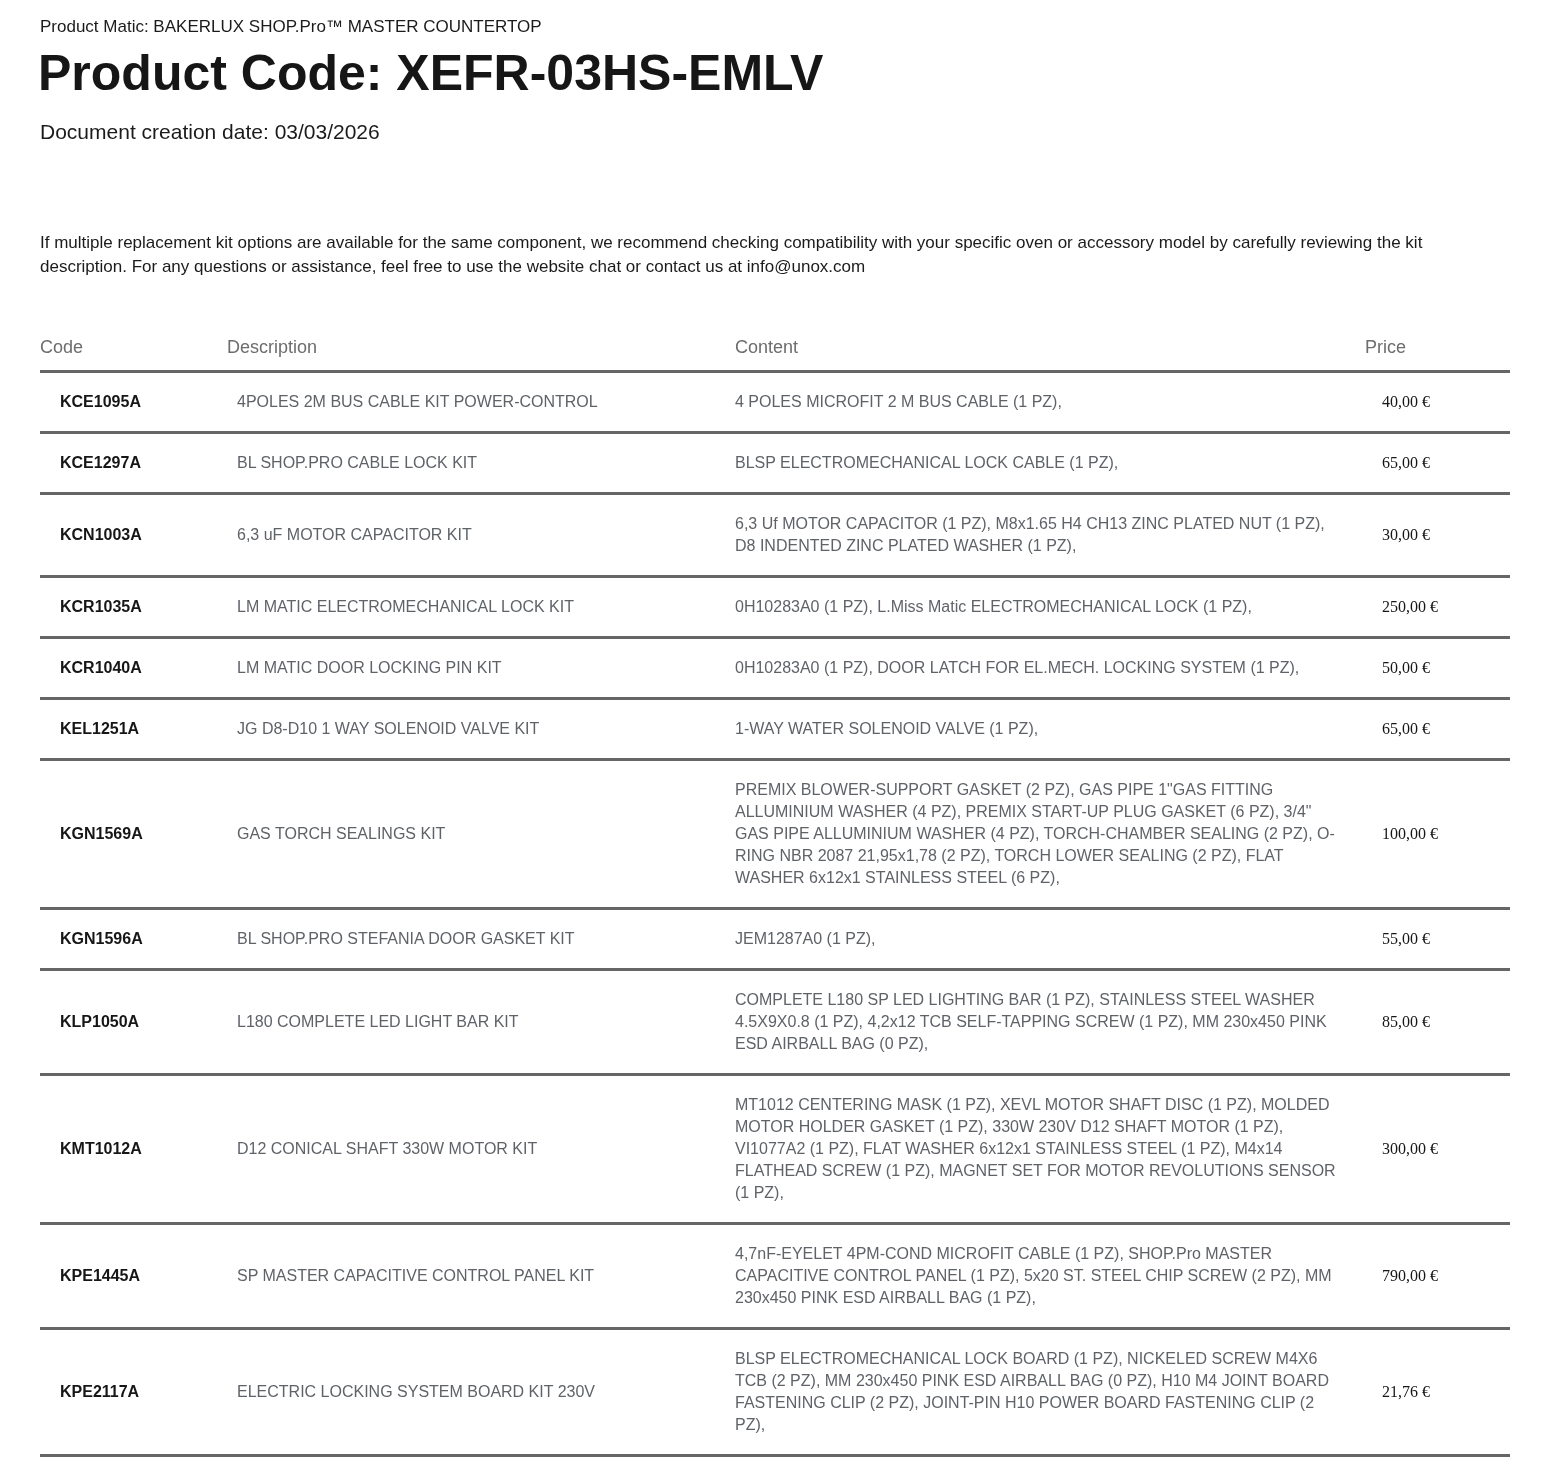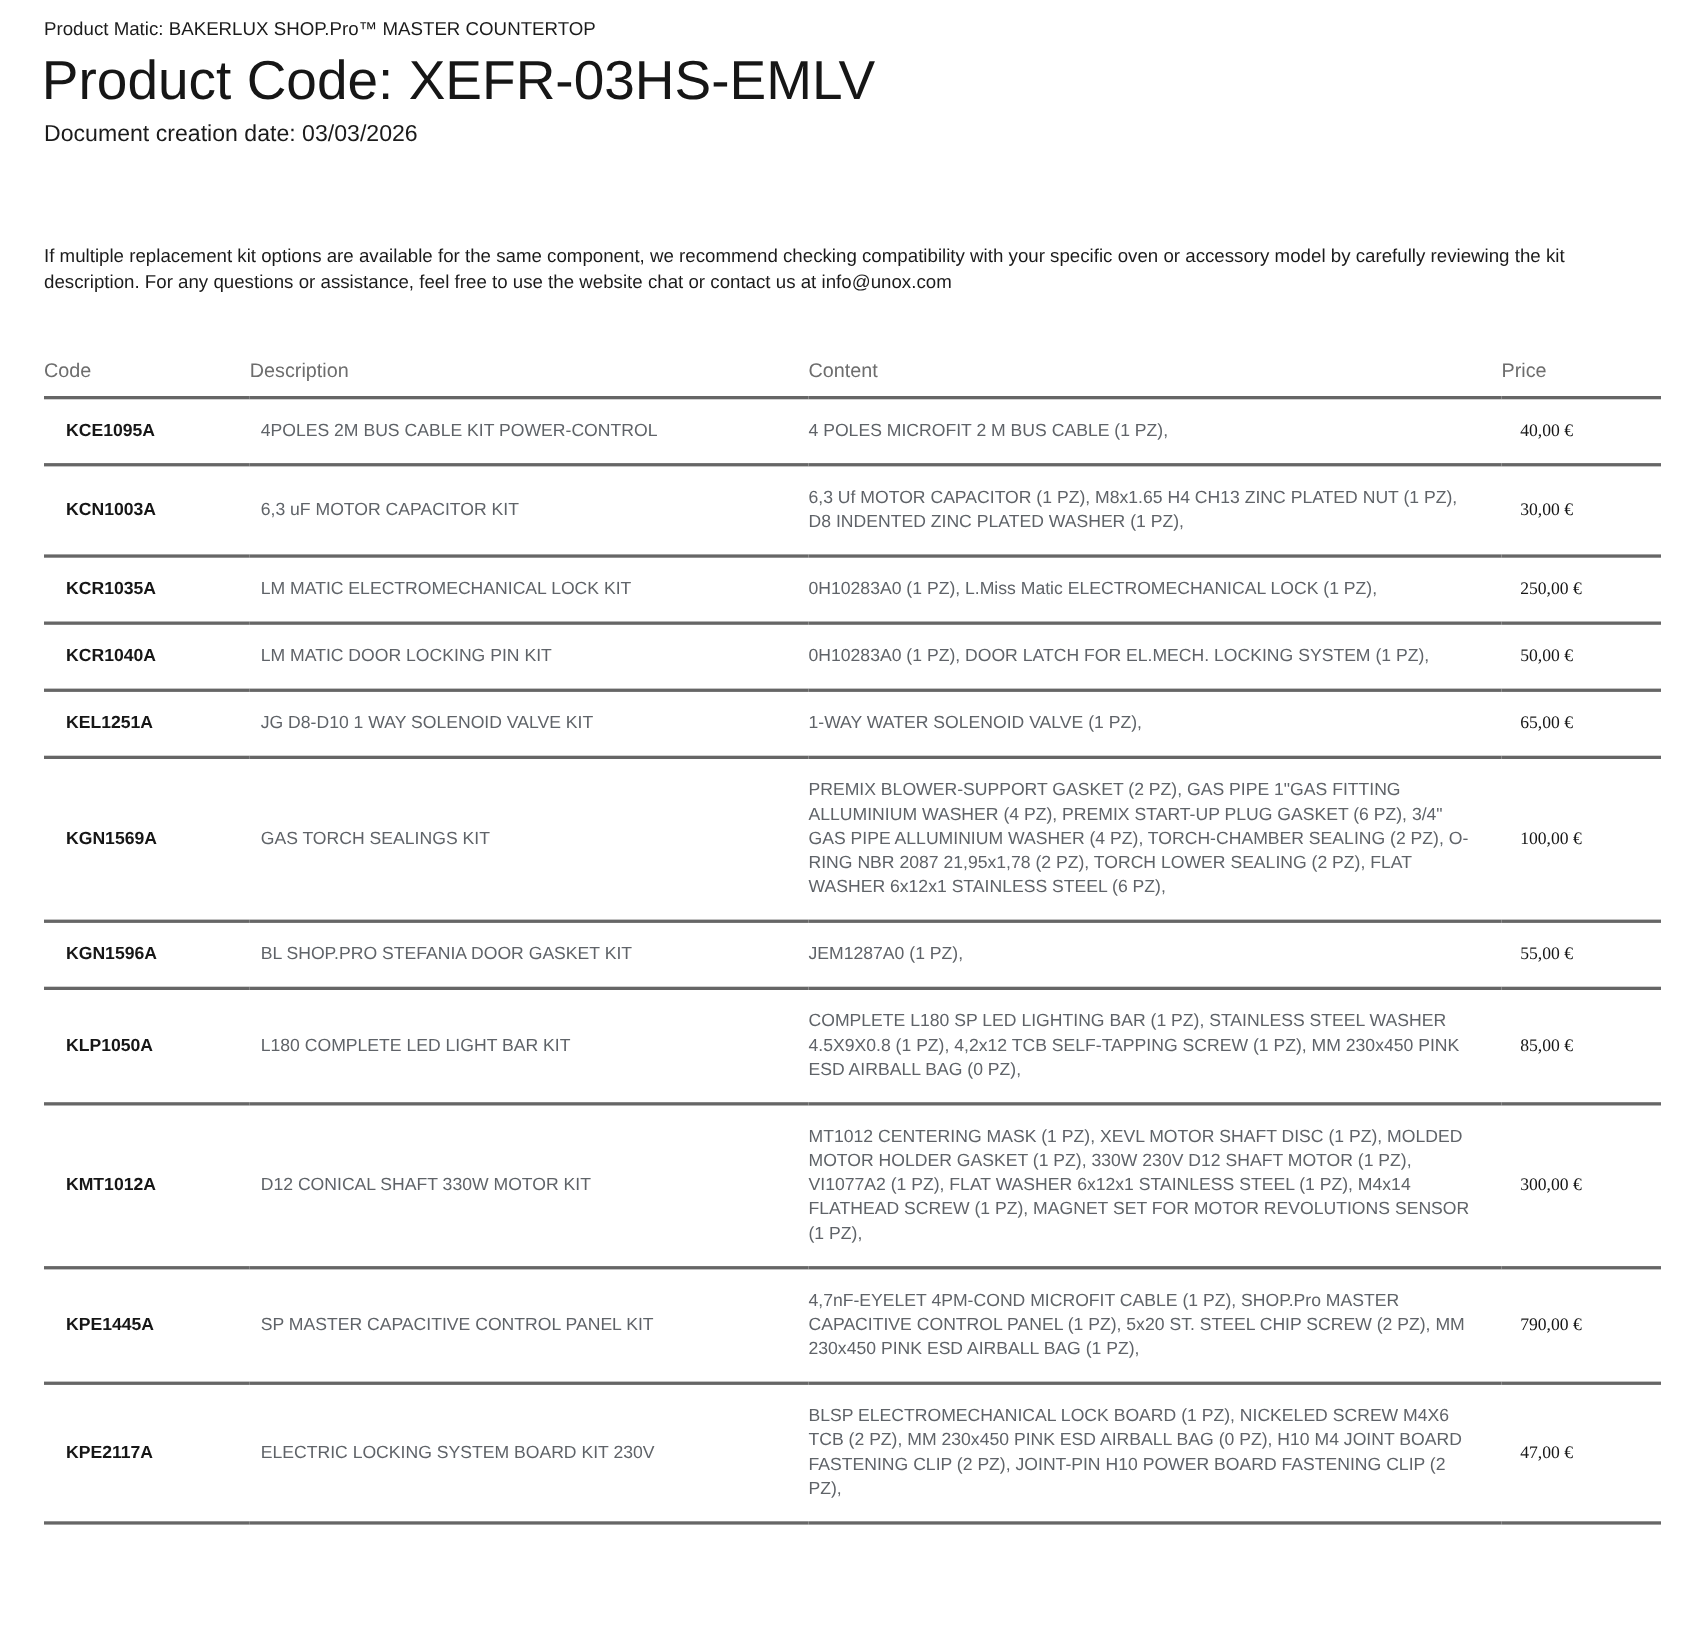--- a/index.html
+++ b/index.html
@@ -15,23 +15,23 @@
   .page { padding: 16px 38px 0 40px; }
 
   .product-line {
     font-size: 17px;
     line-height: 22px;
     margin: 0;
     color: #1b1b1b;
   }
   .title {
     font-size: 50px;
-    font-weight: normal;
+    font-weight: bold;
     letter-spacing: 0px;
-    margin: 6px 0 9px -2px;
+    margin: 6px 0 19px -2px;
     color: #161616;
   }
   .doc-date {
     font-size: 21px;
     line-height: 22px;
     margin: 0;
     color: #1b1b1b;
   }
   .note {
     margin: 88px 0 0 0;
@@ -116,20 +116,26 @@
       </tr>
     </thead>
     <tbody>
         <tr>
           <td class="cell-code">KCE1095A</td>
           <td class="cell-desc">4POLES 2M BUS CABLE KIT POWER-CONTROL</td>
           <td class="cell-content">4 POLES MICROFIT 2 M BUS CABLE (1 PZ),</td>
           <td class="cell-price">40,00 €</td>
         </tr>
         <tr>
+          <td class="cell-code">KCE1297A</td>
+          <td class="cell-desc">BL SHOP.PRO CABLE LOCK KIT</td>
+          <td class="cell-content">BLSP ELECTROMECHANICAL LOCK CABLE (1 PZ),</td>
+          <td class="cell-price">65,00 €</td>
+        </tr>
+        <tr>
           <td class="cell-code">KCN1003A</td>
           <td class="cell-desc">6,3 uF MOTOR CAPACITOR KIT</td>
           <td class="cell-content">6,3 Uf MOTOR CAPACITOR (1 PZ), M8x1.65 H4 CH13 ZINC PLATED NUT (1 PZ), D8 INDENTED ZINC PLATED WASHER (1 PZ),</td>
           <td class="cell-price">30,00 €</td>
         </tr>
         <tr>
           <td class="cell-code">KCR1035A</td>
           <td class="cell-desc">LM MATIC ELECTROMECHANICAL LOCK KIT</td>
           <td class="cell-content">0H10283A0 (1 PZ), L.Miss Matic ELECTROMECHANICAL LOCK (1 PZ),</td>
           <td class="cell-price">250,00 €</td>
@@ -173,18 +179,18 @@
         <tr>
           <td class="cell-code">KPE1445A</td>
           <td class="cell-desc">SP MASTER CAPACITIVE CONTROL PANEL KIT</td>
           <td class="cell-content">4,7nF-EYELET 4PM-COND MICROFIT CABLE (1 PZ), SHOP.Pro MASTER CAPACITIVE CONTROL PANEL (1 PZ), 5x20 ST. STEEL CHIP SCREW (2 PZ), MM 230x450 PINK ESD AIRBALL BAG (1 PZ),</td>
           <td class="cell-price">790,00 €</td>
         </tr>
         <tr>
           <td class="cell-code">KPE2117A</td>
           <td class="cell-desc">ELECTRIC LOCKING SYSTEM BOARD KIT 230V</td>
           <td class="cell-content">BLSP ELECTROMECHANICAL LOCK BOARD (1 PZ), NICKELED SCREW M4X6 TCB (2 PZ), MM 230x450 PINK ESD AIRBALL BAG (0 PZ), H10 M4 JOINT BOARD FASTENING CLIP (2 PZ), JOINT-PIN H10 POWER BOARD FASTENING CLIP (2 PZ),</td>
-          <td class="cell-price">47,00 €</td>
+          <td class="cell-price">21,76 €</td>
         </tr>
       </tbody>
   </table>
 
 </div>
 
 </body></html>

